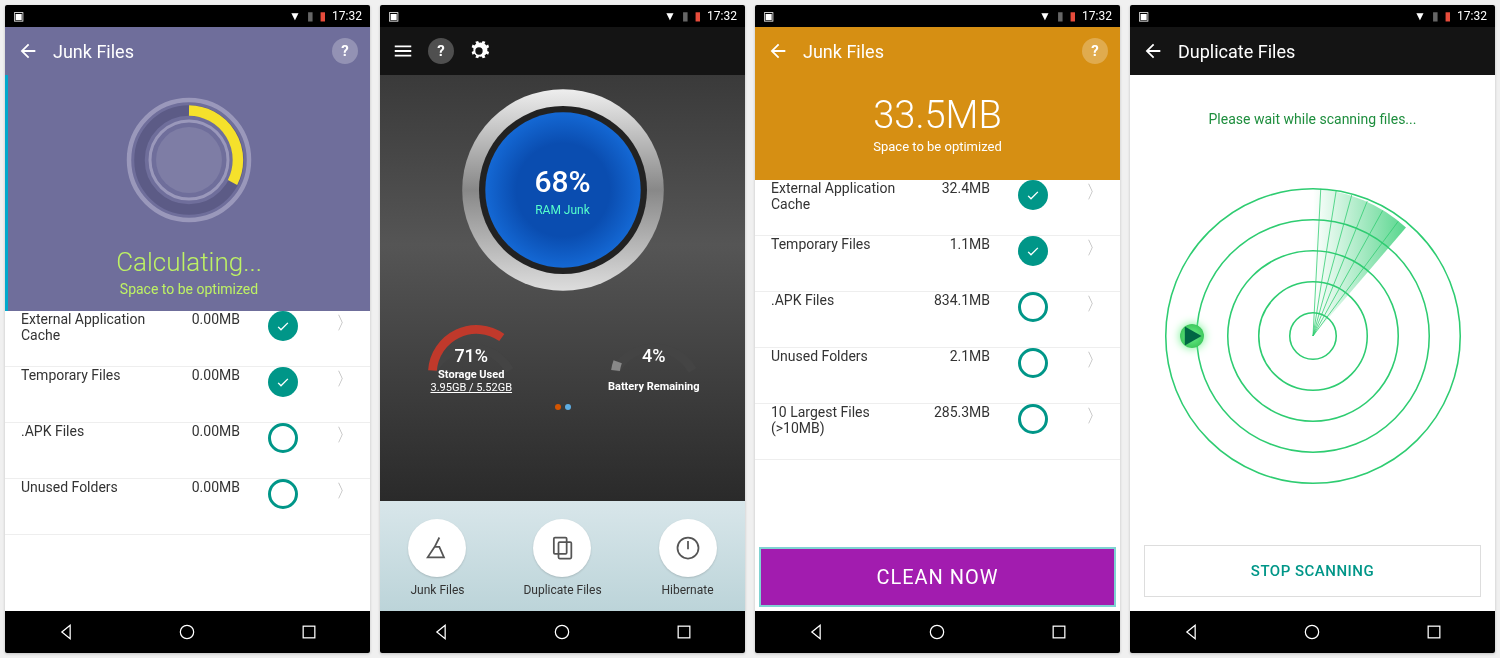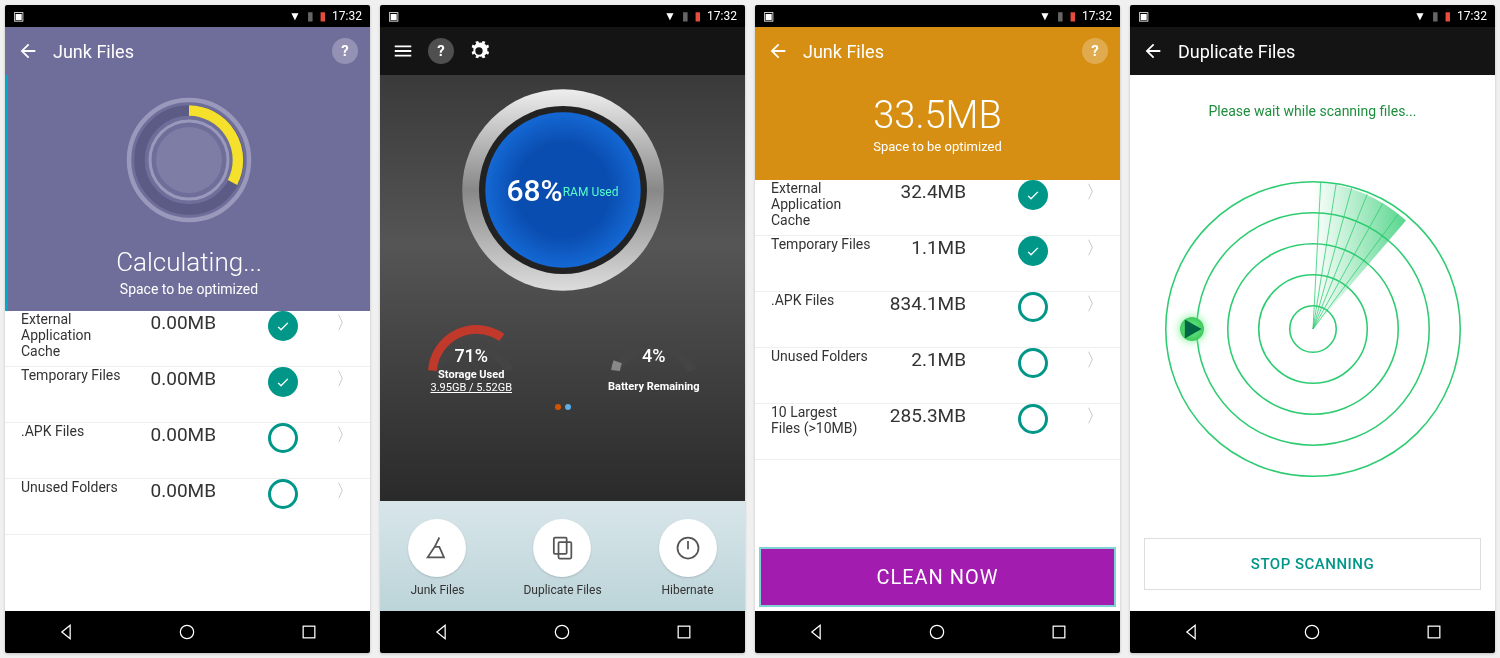--- a/index.html
+++ b/index.html
@@ -11,30 +11,30 @@
 .nav-bar svg { width: 20px; height: 20px; }
 .app-bar { height: 48px; display: flex; align-items: center; padding: 0 12px; gap: 14px; color: #fff; }
 .app-bar .title { font-size: 18px; font-weight: 400; flex: 1; }
 .app-bar .sub-title { display: flex; flex-direction: column; flex: 1; }
 .app-bar .brand { font-size: 9px; font-weight: 700; font-style: italic; letter-spacing: 0.5px; }
 .help-btn { width: 26px; height: 26px; border-radius: 50%; background: rgba(255,255,255,0.25); display: flex; align-items: center; justify-content: center; font-weight: bold; font-size: 15px; }
 .content { flex: 1; display: flex; flex-direction: column; overflow: hidden; }
 
 
 .p1 .app-bar { background: #6f6e9b; }
-.p1 .hero { background: #6f6e9b; color: #ffffff; text-align: center; padding: 10px 0 14px; border-left: 3px solid #00a8cc; }
+.p1 .hero { background: #6f6e9b; color: #bef264; text-align: center; padding: 10px 0 14px; border-left: 3px solid #00a8cc; }
 .p1 .spinner { width: 150px; height: 150px; margin: 0 auto 12px; position: relative; }
 .p1 .spinner svg { width: 100%; height: 100%; }
 .p1 .calc { font-size: 26px; font-weight: 300; }
 .p1 .opt { font-size: 14px; margin-top: 4px; }
 .p1 .wait { font-size: 10px; margin-top: 18px; opacity: 0.9; }
 .p1 .list { flex: 1; overflow: hidden; }
 .row { display: flex; align-items: flex-start; padding: 0 16px; height: 56px; border-bottom: 1px solid #eee; gap: 28px; }
 .row .label { flex: 1; font-size: 14px; color: #333; }
-.row .size { font-size: 19px; color: #333; margin-right: 24px; }
+.row .size { font-size: 14px; color: #333; margin-right: 0; }
 .row .check { width: 30px; height: 30px; border-radius: 50%; display: flex; align-items: center; justify-content: center; }
 .row .check.on { background: #009688; }
 .row .check.off { border: 3px solid #009688; }
 .row .chev { margin-left: 10px; color: #bbb; font-size: 18px; }
 
 
 .p2 .app-bar { background: #141414; }
 .p2 .dash { flex: 1; background: linear-gradient(#3a3a3a, #555 40%, #2a2a2a); display: flex; flex-direction: column; align-items: center; padding-top: 10px; }
 .p2 .big-dial { width: 210px; height: 210px; position: relative; }
 .p2 .gauges { display: flex; width: 100%; justify-content: space-around; margin-top: 8px; }
@@ -50,25 +50,25 @@
 
 
 .p3 .app-bar { background: #d68f13; }
 .p3 .hero3 { background: #d68f13; color: #fff; text-align: center; padding: 18px 0 26px; }
 .p3 .big-size { font-size: 38px; font-weight: 300; }
 .p3 .opt3 { font-size: 13px; margin-top: 2px; }
 .p3 .clean-btn { background: #a21caf; color: #fff; text-align: center; padding: 16px; font-size: 20px; letter-spacing: 1px; border: 2px solid #7fd3d2; margin: 4px; }
 
 
 .p4 .app-bar { background: #141414; }
-.p4 .scan-msg { text-align: center; color: #1e8e3e; font-size: 14px; padding: 28px 0 10px; }
+.p4 .scan-msg { text-align: center; color: #1e8e3e; font-size: 14px; padding: 28px 0 10px; margin-top: 8px; }
 .p4 .radar { flex: 1; display: flex; align-items: center; justify-content: center; position: relative; }
 .p4 .radar svg { width: 310px; height: 310px; }
 .p4 .play-blip { position: absolute; left: 50px; top: 50%; transform: translateY(-50%); width: 24px; height: 24px; border-radius: 50%; background: radial-gradient(#6cf28b, #2bb74a); display: flex; align-items: center; justify-content: center; box-shadow: 0 0 10px #6cf28b; }
-.p4 .stop-btn { color: #009688; text-align: center; padding: 16px; font-size: 15px; font-weight: 500; border: 1px solid #ddd; margin: 10px 14px 21px; letter-spacing: 0.5px; }
+.p4 .stop-btn { color: #009688; text-align: center; padding: 16px; font-size: 15px; font-weight: 500; border: 1px solid #ddd; margin: 10px 14px 14px; letter-spacing: 0.5px; }
 
 .icon-svg { width: 22px; height: 22px; fill: #fff; }
 </style>
 </head>
 <body>
 
 <div class="phone p1">
   <div class="status-bar">
     <span class="pic-icon">▣</span>
     <span>▼</span>
@@ -176,23 +176,23 @@
                 <stop offset="50%" stop-color="#888"></stop>
                 <stop offset="100%" stop-color="#ddd"></stop>
               </linearGradient>
           </defs>
           <circle cx="50" cy="50" r="48" fill="url(#mg)"></circle>
           <circle cx="50" cy="50" r="40" fill="#222"></circle>
           <circle cx="50" cy="50" r="37" fill="url(#rg1)"></circle>
           <text x="50" y="48" text-anchor="middle" fill="#fff" font-size="16" font-weight="bold"></text>
           <text x="50" y="62" text-anchor="middle" fill="#6cc" font-size="7"></text>
         </svg>
-        <div style="position:absolute;top:0;left:0;width:100%;height:100%;display:flex;flex-direction:row;align-items:center;justify-content:center;color:#fff">
+        <div style="position:absolute;top:0;left:0;width:100%;height:100%;display:flex;flex-direction:column;align-items:center;justify-content:center;color:#fff">
           <div style="font-size:30px;font-weight:500">68%</div>
-          <div style="font-size:12px;color:#5fc;margin-top:4px">RAM Used</div>
+          <div style="font-size:12px;color:#5fc;margin-top:4px">RAM Junk</div>
         </div>
       </div>
       <div class="gauges">
         <div class="gauge">
           <svg width="110" height="80" viewBox="0 0 100 70">
             <path d="M15 60 A40 40 0 0 1 85 60" fill="none" stroke="#444" stroke-width="8"></path>
             <path d="M15 60 A40 40 0 0 1 78 30" fill="none" stroke="#c0392b" stroke-width="8"></path>
           </svg>
           <div style="font-size:18px;margin-top:-42px;font-weight:500">71%</div>
           <div class="glabel">Storage Used</div>

